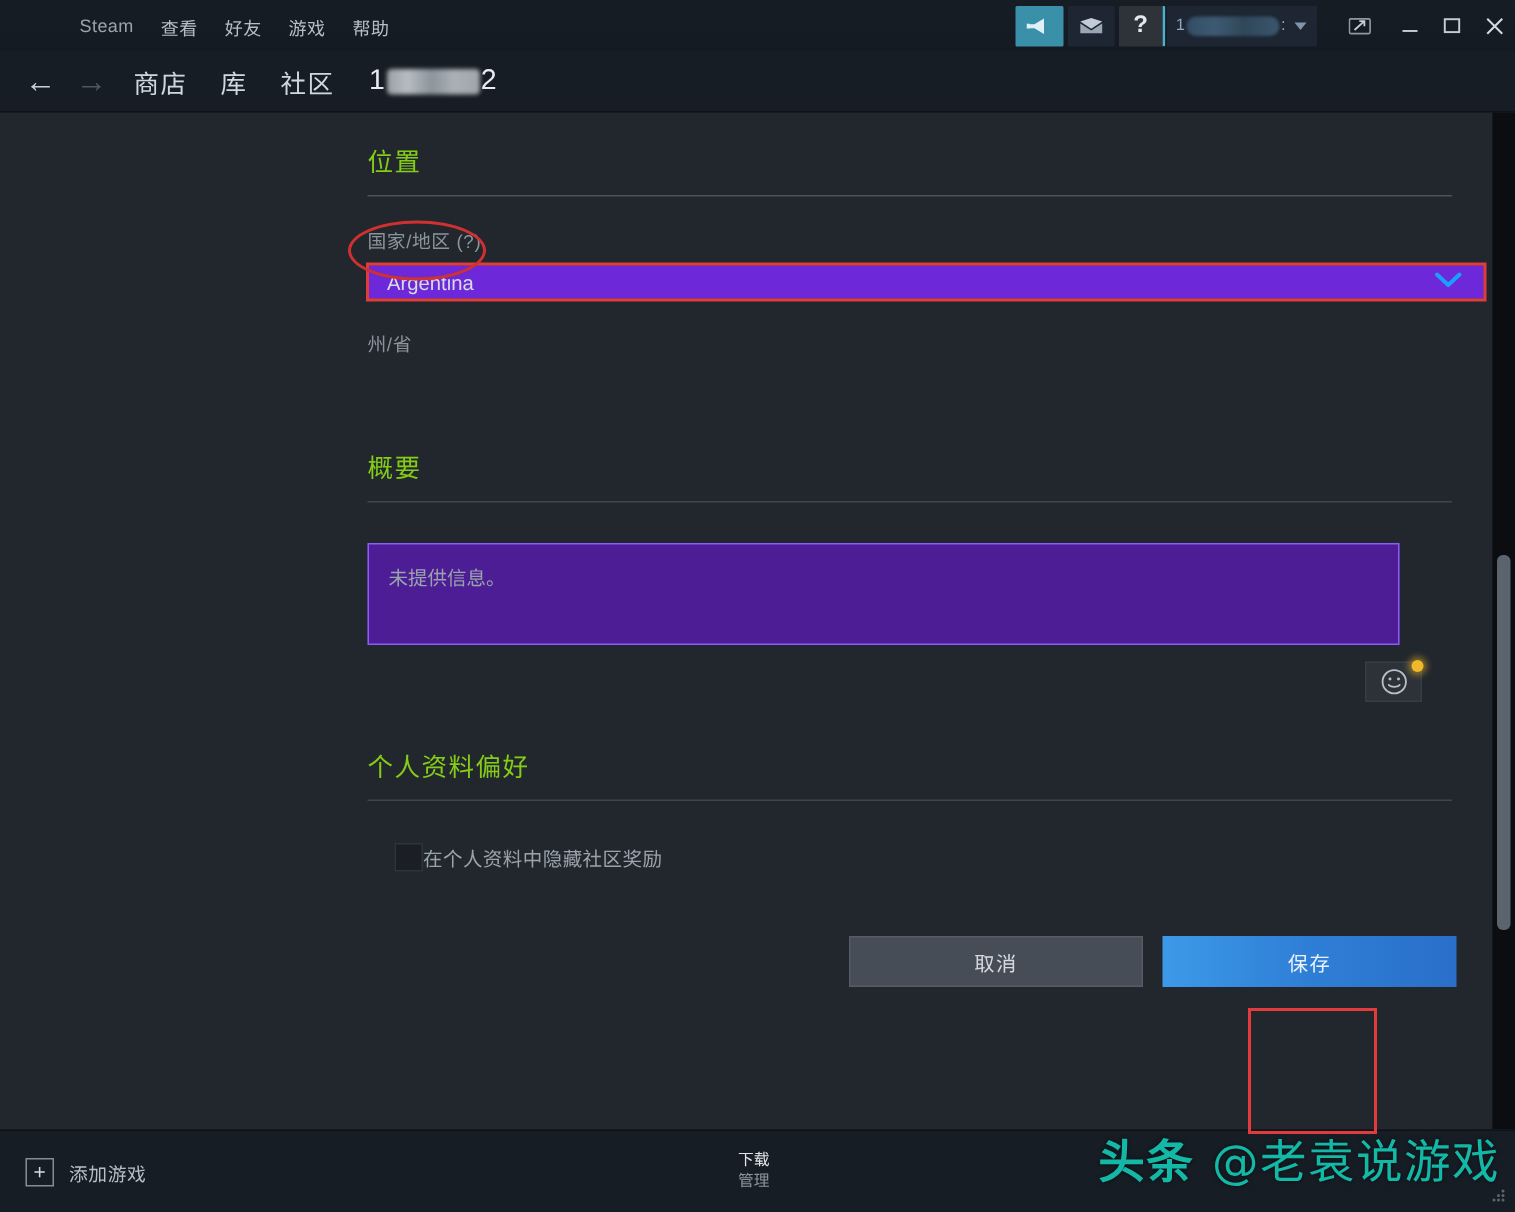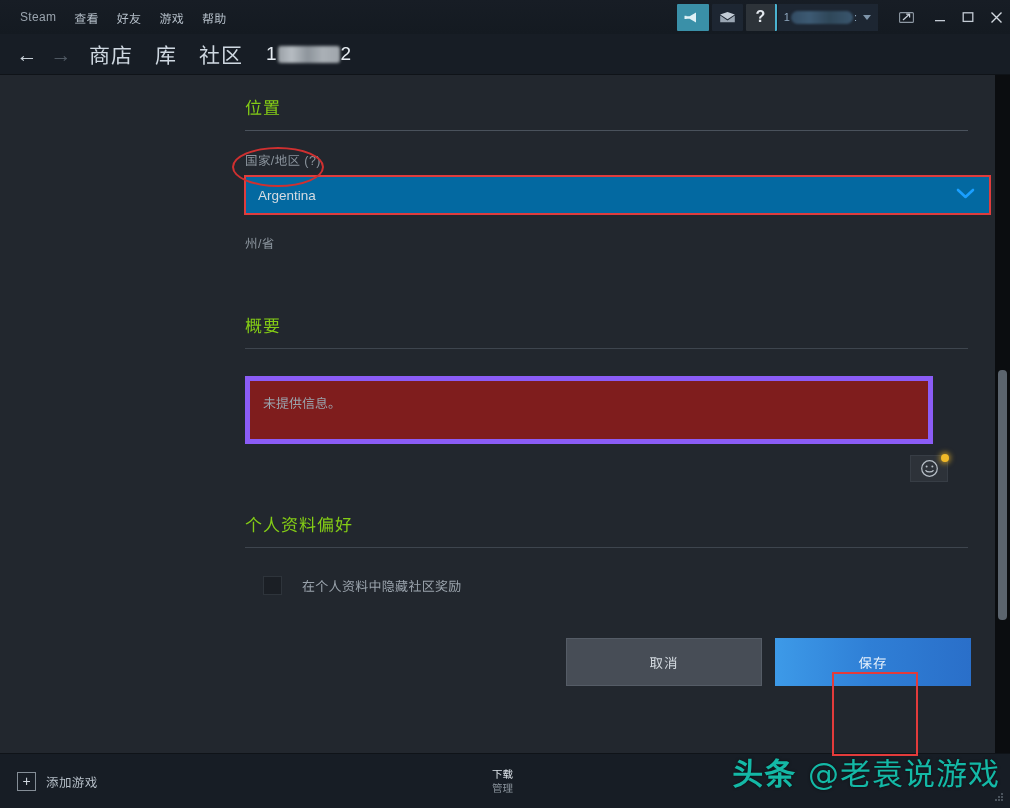--- a/index.html
+++ b/index.html
@@ -16,21 +16,21 @@
     display: flex; flex-direction: column;
   }
 
   
   .titlebar {
     position: relative;
     height: 34px; flex: 0 0 34px;
     background: linear-gradient(to bottom, #171d25 0%, #141a21 100%);
     display: flex; align-items: center;
   }
-  .menu-strip { display: flex; align-items: center; padding-left: 11px; gap: 0px; }
+  .menu-strip { display: flex; align-items: center; padding-left: 11px; gap: 0px; margin-left: 33px; }
   .menu-item {
     font-size: 12px; color: #b5bfc9; padding: 4px 9px;
     letter-spacing: .3px; white-space: nowrap; cursor: default;
   }
   .menu-item.first { color: #9aa4ae; }
   .titlebar-right {
     position: absolute; right: 0; top: 0; height: 34px;
     display: flex; align-items: center;
   }
   .tb-icon-btn {
@@ -74,21 +74,21 @@
     display: flex; align-items: center; padding-left: 10px;
     border-bottom: 1px solid #0f1318;
   }
   .nav-arrow {
     width: 34px; height: 34px; display: flex; align-items: center;
     justify-content: center; font-size: 21px; line-height: 1;
   }
   .nav-arrow.back { color: #c6ced6; }
   .nav-arrow.fwd  { color: #4e5761; }
   .nav-link {
-    font-size: 21px; color: #cfd8e1; padding: 0 11px;
+    font-size: 17px; color: #cfd8e1; padding: 0 11px;
     letter-spacing: 1px; white-space: nowrap;
   }
   .nav-user {
     font-size: 19px; color: #e6ecf2; padding-left: 12px;
     display: flex; align-items: center; white-space: nowrap;
   }
   .blur-pill-lg {
     display: inline-block; width: 62px; height: 17px;
     background: linear-gradient(90deg,#9aa0a6 0%,#b6bcc2 22%,#8d949b 48%,#aab0b6 72%,#9fa5ab 100%);
     border-radius: 3px; margin: 0 1px; vertical-align: middle;
@@ -111,62 +111,62 @@
   .section-rule {
     height: 1px; background: #4a525c; margin-top: 11px; width: 723px;
   }
   .section-rule.faint { background: #3e454e; }
 
   .field-label {
     font-size: 12.5px; color: #8b949d; margin-top: 19px; margin-bottom: 7px;
     letter-spacing: .4px;
   }
   .select-box {
-    position: relative; height: 38px;
-    background: #0369a1; border: 1px solid #3c424a;
+    position: relative; height: 24px;
+    background: #6d28d9; border: 1px solid #3c424a;
     display: flex; align-items: center; padding: 0 12px;
     font-size: 13.5px; color: #d6dce2;
   }
   .select-box .chev {
     position: absolute; right: 14px; top: 50%; transform: translateY(-50%);
   }
   .select-box.highlight { outline: 2px solid #e03c3c; outline-offset: -1px; }
 
   .textarea-box {
-    height: 68px; background: #7f1d1d; border: 5px solid #8b5cf6;
+    height: 68px; background: #4c1d95; border: 1px solid #8b5cf6;
     padding: 12px 13px; font-size: 13px; color: #9aa3ac;
   }
   .emoji-row { display: flex; justify-content: flex-end; margin-top: 11px; }
   .emoji-btn {
     position: relative; width: 38px; height: 27px;
     background: #2d3239; border: 1px solid #373d45;
     display: flex; align-items: center; justify-content: center;
   }
   .emoji-dot {
     position: absolute; top: -2px; right: -2px; width: 8px; height: 8px;
     border-radius: 50%; background: #f0b828;
     box-shadow: 0 0 5px 2px rgba(240,184,40,.55);
   }
 
   .checkbox-row {
-    display: flex; align-items: center; gap: 20px; margin-top: 28px;
+    display: flex; align-items: center; gap: 0; margin-top: 28px;
     padding-left: 18px;
   }
   .checkbox {
     width: 19px; height: 19px; background: #1b1f25; border: 1px solid #2e343b;
     flex: 0 0 19px;
   }
   .checkbox-label { font-size: 13px; color: #9aa3ac; letter-spacing: .3px; }
 
   .btn-row {
     display: flex; justify-content: flex-end; gap: 13px;
     margin-top: 43px; padding-right: 0px;
   }
   .btn {
-    height: 48px; min-width: 196px; display: flex; align-items: center;
+    height: 34px; min-width: 196px; display: flex; align-items: center;
     justify-content: center; font-size: 13.5px; letter-spacing: 1px;
   }
   .btn-cancel { background: #474d56; color: #d4dae0; border: 1px solid #555c66; }
   .btn-save {
     background: linear-gradient(to right, #3d9ae8 0%, #2f7fd6 48%, #2a6fc9 100%);
     color: #e9f2fb;
   }
 
   
   .anno { position: absolute; pointer-events: none; }

